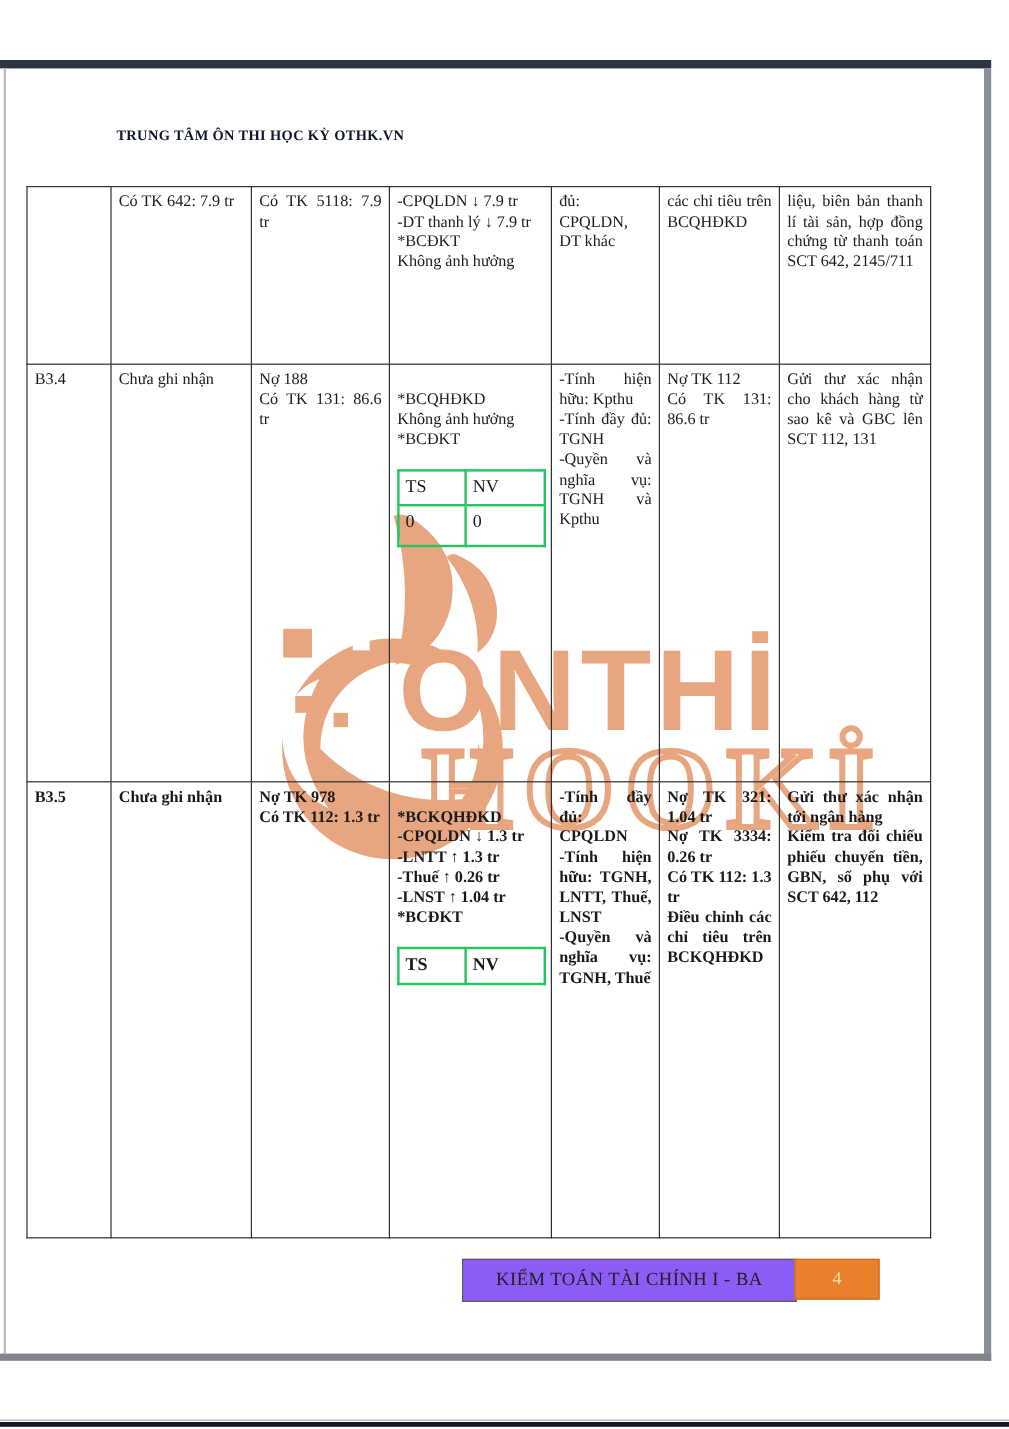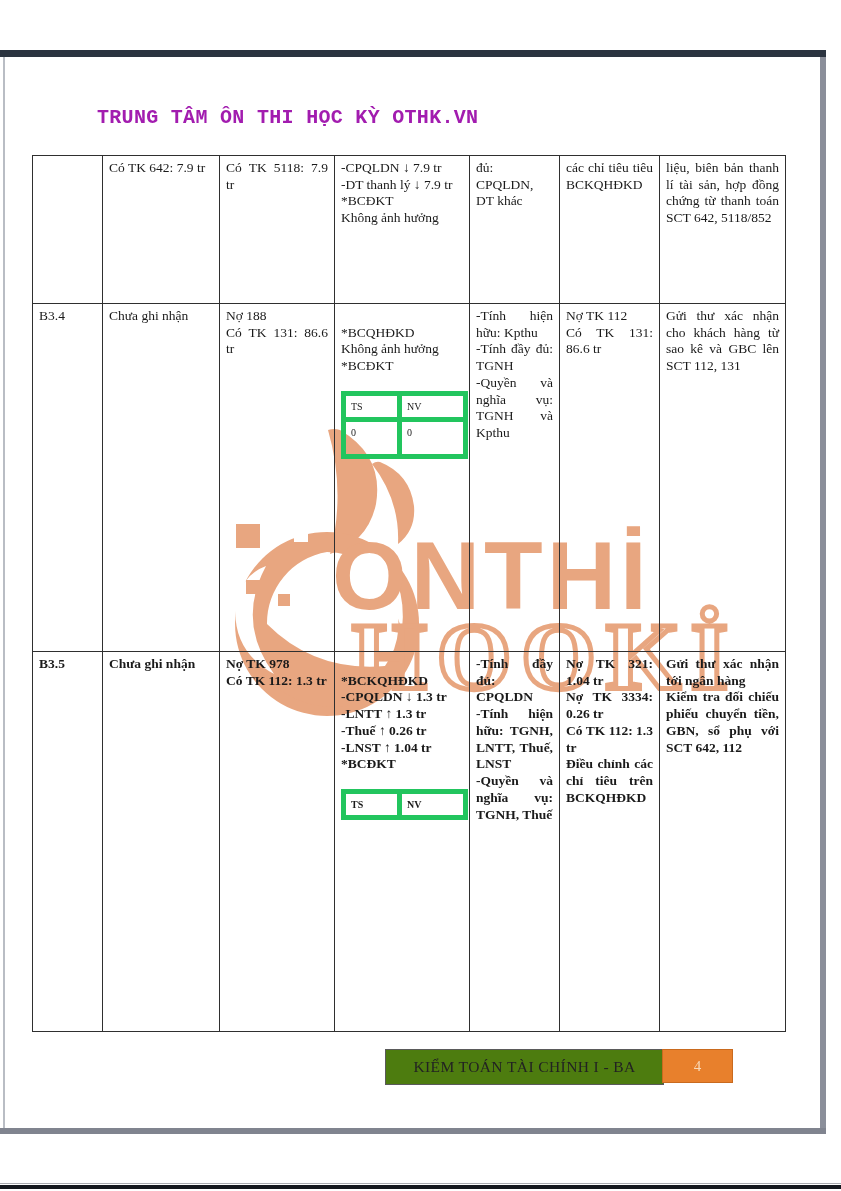--- a/index.html
+++ b/index.html
@@ -10,64 +10,64 @@
   
   .top-bar{position:absolute;left:0;top:50px;width:826px;height:7px;background:#2b3440;}
   .left-edge{position:absolute;left:3px;top:57px;width:2px;height:1071px;background:#b9bdc4;}
   .right-edge{position:absolute;left:820px;top:57px;width:6px;height:1077px;background:#8b8f9a;}
   .bottom-bar{position:absolute;left:0;top:1128px;width:826px;height:6px;background:#80848f;}
   .bottom-thin-line{position:absolute;left:0;top:1183px;width:841px;height:1px;background:#a9abb0;}
   .bottom-black-line{position:absolute;left:0;top:1185px;width:841px;height:4px;background:#15181e;}
 
   .doc-header{
     position:absolute;left:97px;top:106px;
-    font-family:Liberation Mono, monospace;font-weight:bold;font-size:20px;
-    color:#a21caf;letter-spacing:.3px;z-index:3;
+    font-family:Liberation Serif, serif;font-weight:bold;font-size:12px;
+    color:#0f172a;letter-spacing:.3px;z-index:3;
   }
 
   
   .watermark{position:absolute;left:0;top:0;width:841px;height:1191px;z-index:1;opacity:.85;pointer-events:none;}
   .wm-logo{position:absolute;left:222px;top:428px;}
   .wm-line1{
     position:absolute;left:332px;top:528px;
     font-family:"Liberation Sans",sans-serif;font-weight:bold;font-size:96px;
     color:#e5976a;letter-spacing:4px;line-height:1;
   }
   .wm-line2{
     position:absolute;left:352px;top:609px;
     font-family:Liberation Serif, serif;font-weight:bold;font-size:96px;
     color:transparent;-webkit-text-stroke:5px #e5976a;letter-spacing:10px;line-height:1;
   }
 
   
   table.main{
-    position:absolute;left:32px;top:155px;z-index:2;
+    position:absolute;left:22px;top:155px;z-index:2;
     border-collapse:collapse;table-layout:fixed;width:753px;background:transparent;
   }
   table.main td{
     border:1px solid #2f2f2f;vertical-align:top;
     padding:4px 6px;font-size:13.5px;line-height:1.24;
     text-align:justify;white-space:pre-line;overflow:hidden;
   }
   tr.r1{height:148px;} tr.r2{height:348px;} tr.r3{height:380px;font-weight:bold;}
 
   
   table.inner{border-collapse:collapse;table-layout:fixed;width:122px;margin-top:16px;background:transparent;}
   table.inner td{
-    border:5px solid #22c55e;vertical-align:top;padding:4px 5px;
-    font-size:10px;line-height:1.3;text-align:left;white-space:pre-line;
+    border:2px solid #22c55e;vertical-align:top;padding:4px 5px;
+    font-size:15px;line-height:1.3;text-align:left;white-space:pre-line;
   }
   .inner-b-r2{height:188px;} .inner-f-r2{height:24px;}
   .inner-b-r3{height:172px;}
   .inner-r3{margin-top:40px;}
 
   
   .footer-box{
     position:absolute;left:385px;top:1049px;width:277px;height:34px;z-index:2;
-    border:1px solid #5a5a5a;background:#4d7c0f;
+    border:1px solid #5a5a5a;background:#8b5cf6;
     display:flex;align-items:center;justify-content:center;
     font-size:15.5px;color:#222;letter-spacing:.4px;
   }
   .page-num-box{
     position:absolute;left:662px;top:1049px;width:71px;height:34px;z-index:2;
     background:#e8802c;border:1px solid #c96a1e;box-sizing:border-box;
     display:flex;align-items:center;justify-content:center;
     font-size:15px;color:#f8d9b8;
   }
 </style>
@@ -124,22 +124,22 @@
       <td></td>
       <td>Có TK 642: 7.9 tr</td>
       <td>Có TK 5118: 7.9 tr</td>
       <td>-CPQLDN ↓ 7.9 tr
 -DT thanh lý ↓ 7.9 tr
 *BCĐKT
 Không ảnh hưởng</td>
       <td>đủ:
 CPQLDN,
 DT khác</td>
-      <td>các chỉ tiêu tiêu BCKQHĐKD</td>
-      <td>liệu, biên bản thanh lí tài sản, hợp đồng chứng từ thanh toán SCT 642, 5118/852</td>
+      <td>các chỉ tiêu trên BCQHĐKD</td>
+      <td>liệu, biên bản thanh lí tài sản, hợp đồng chứng từ thanh toán SCT 642, 2145/711</td>
     </tr>
     <tr class="r2">
       <td>B3.4</td>
       <td>Chưa ghi nhận</td>
       <td>Nợ 188
 Có TK 131: 86.6 tr</td>
       <td>
         <span>*BCQHĐKD
 Không ảnh hưởng
 *BCĐKT</span>

